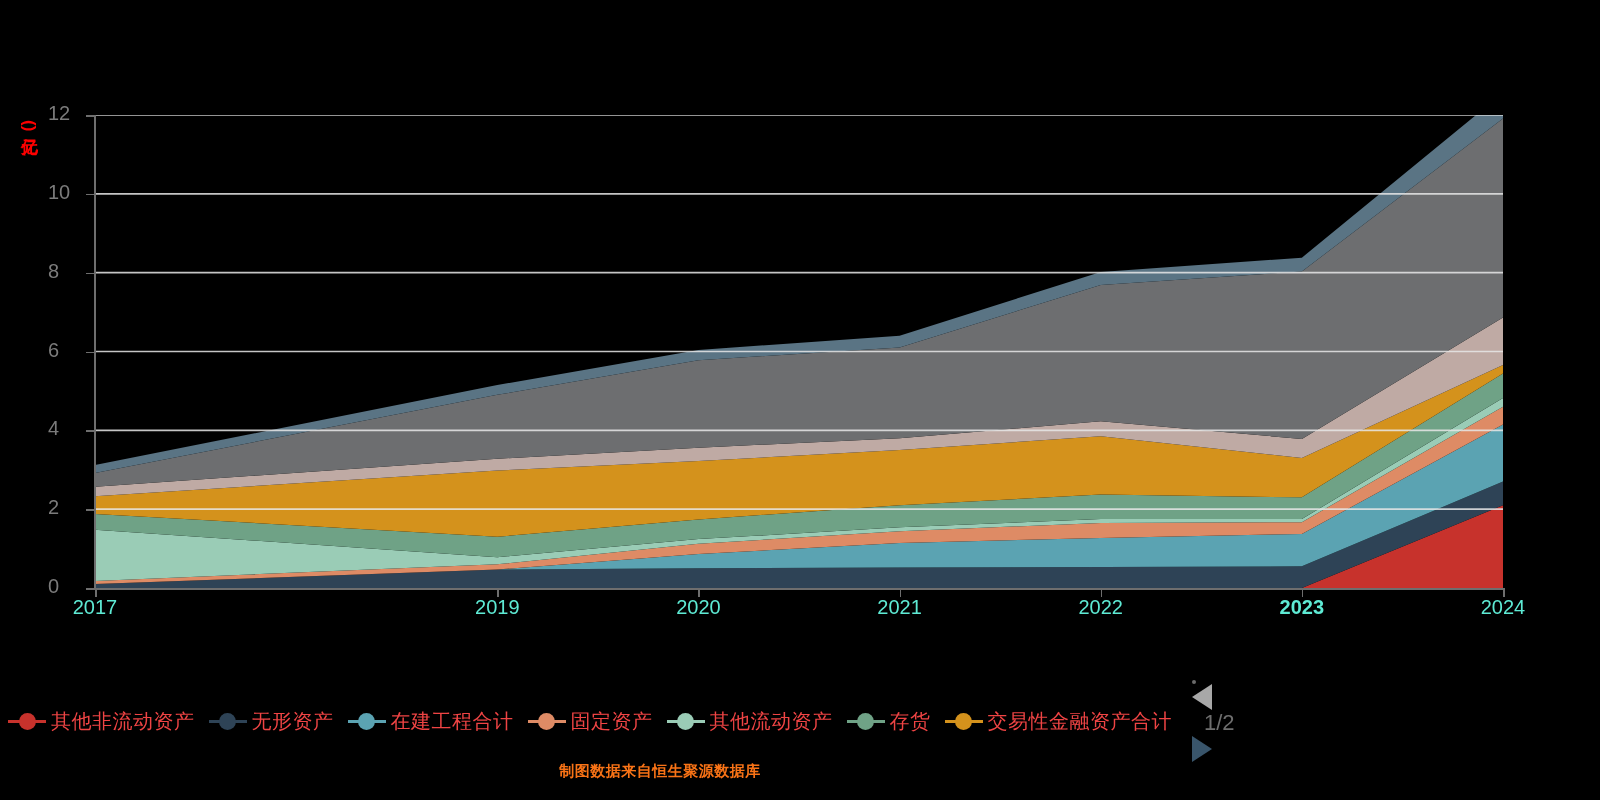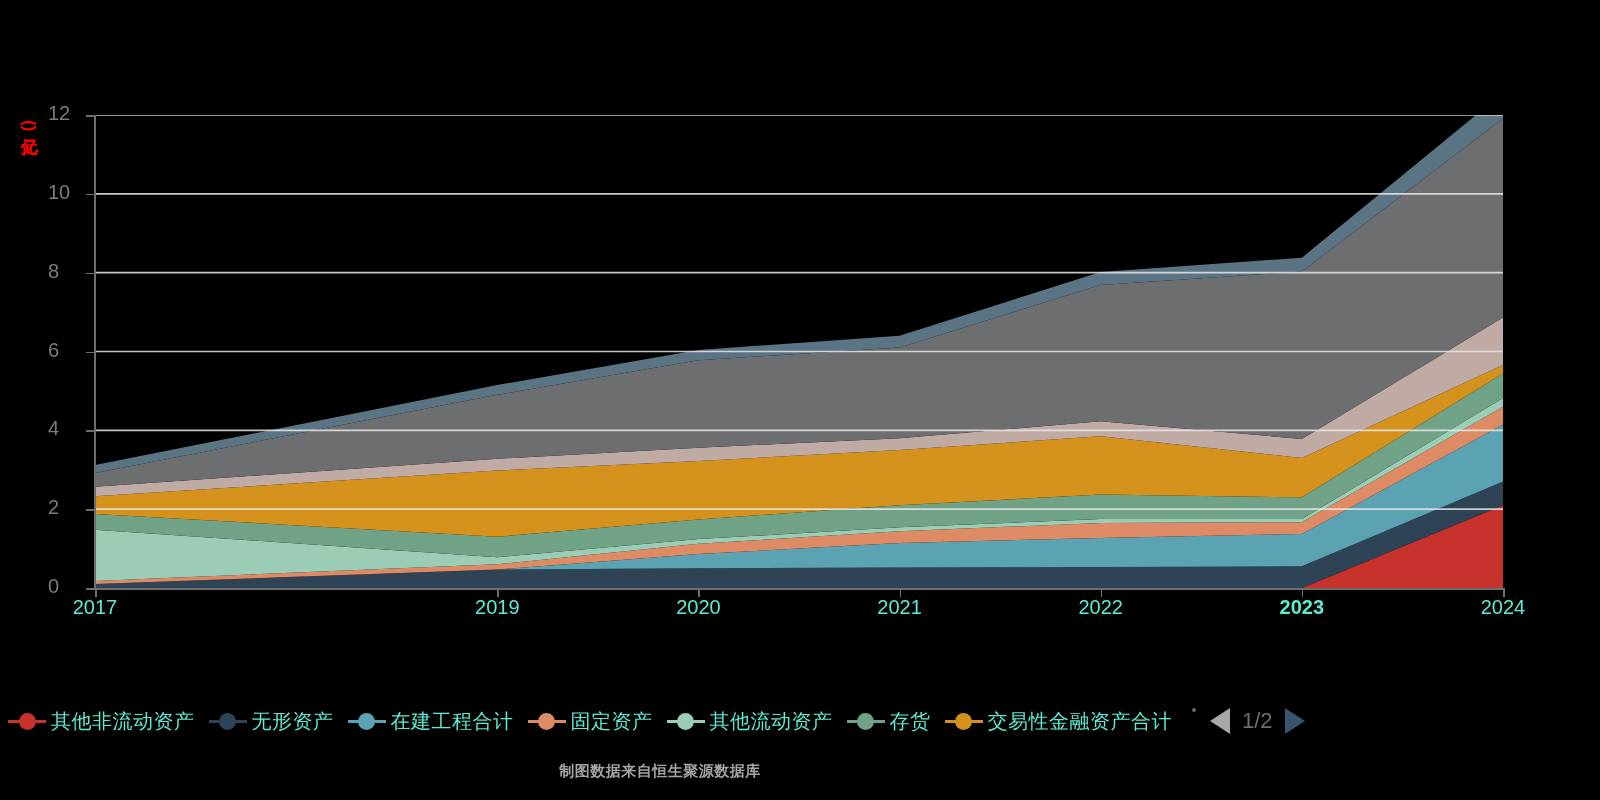--- a/index.html
+++ b/index.html
@@ -80,24 +80,24 @@
     display: flex; align-items: center; justify-content: center;
     margin-right: 5px;
   }
   .legend-marker .bar {
     position: absolute; left: 0; top: 10px; width: 38px; height: 3px;
   }
   .legend-marker .dot {
     position: relative; width: 17px; height: 17px; border-radius: 50%;
   }
   .legend-label {
-    font-size: 20px; color: #5eead4; letter-spacing: 0.5px;
+    font-size: 20px; color: #ef4444; letter-spacing: 0.5px;
   }
   #legend-pager {
-    display: flex; align-items: flex-start; margin-left: 6px;
+    display: flex; align-items: flex-start; margin-left: 6px; flex-direction: column;
   }
   .pager-dot {
     width: 4px; height: 4px; border-radius: 50%;
     background: #6b6b6b; margin-right: 14px;
   }
   .pager-arrow-left {
     width: 0; height: 0;
     border-top: 13px solid transparent;
     border-bottom: 13px solid transparent;
     border-right: 20px solid #a8a8a8;
@@ -112,21 +112,21 @@
   }
   #pager-text {
     font-size: 22px; color: #6e6e6e;
     margin: 0 12px;
   }
 
   
   #footer-note {
     position: absolute; left: 0; top: 762px; width: 1320px;
     text-align: center;
-    font-size: 15px; font-weight: bold; color: #a3a3a3;
+    font-size: 15px; font-weight: bold; color: #f97316;
     letter-spacing: 0.5px;
   }
 </style>
 </head>
 <body>
 
 <div id="app">
 
 
   <div id="y-axis-title">(亿元)</div>

